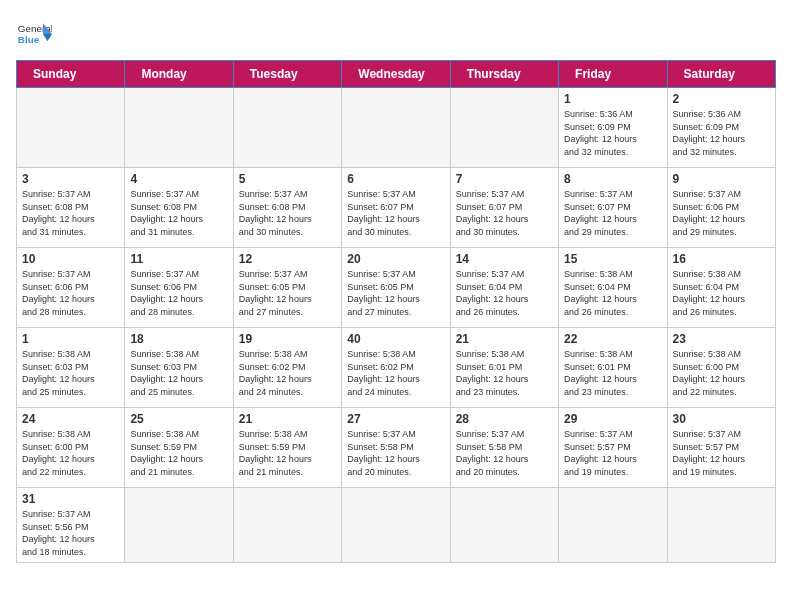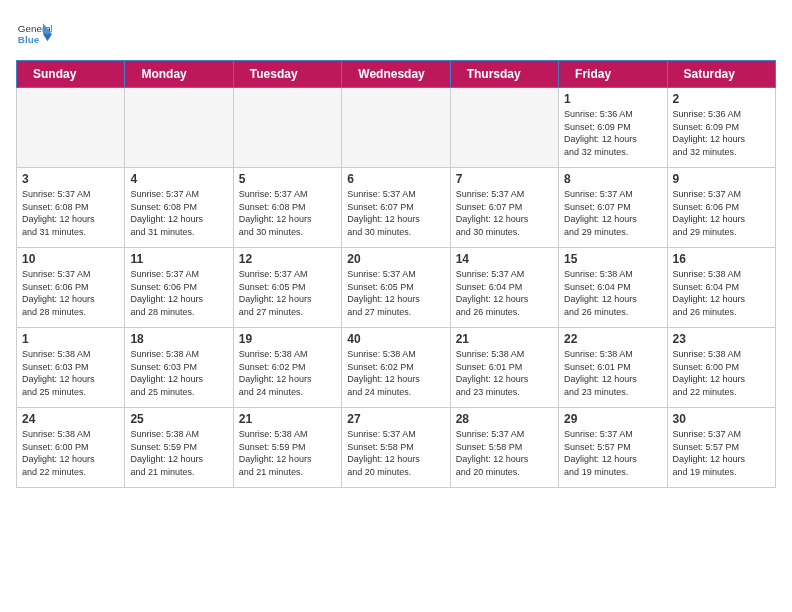--- a/index.html
+++ b/index.html
@@ -330,14 +330,29 @@
 and 19 minutes.</div>
         </td>
         <td>
           <span class="day-num">30</span>
           <div class="day-info" style="white-space: pre-line;">Sunrise: 5:37 AM
 Sunset: 5:57 PM
 Daylight: 12 hours
 and 19 minutes.</div>
         </td>
       </tr>
+      <tr>
+        <td class="last-row">
+          <span class="day-num">31</span>
+          <div class="day-info" style="white-space: pre-line;">Sunrise: 5:37 AM
+Sunset: 5:56 PM
+Daylight: 12 hours
+and 18 minutes.</div>
+        </td>
+        <td class="empty last-row"></td>
+        <td class="empty last-row"></td>
+        <td class="empty last-row"></td>
+        <td class="empty last-row"></td>
+        <td class="empty last-row"></td>
+        <td class="empty last-row"></td>
+      </tr>
     </tbody>
 </table>
 
 </body></html>

